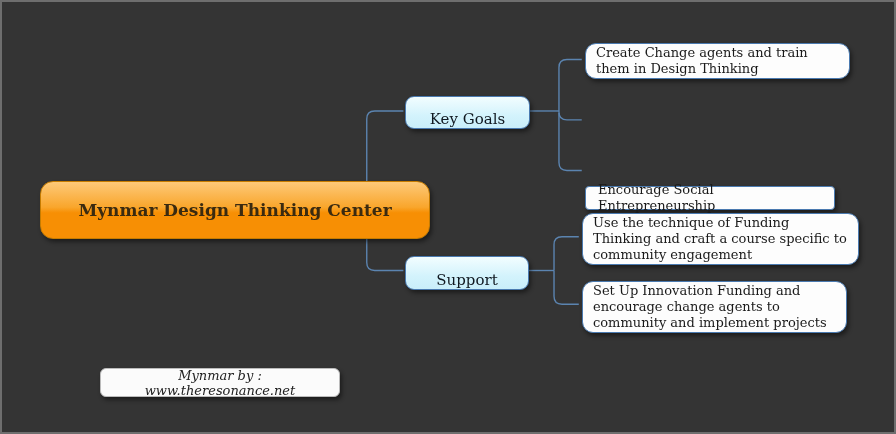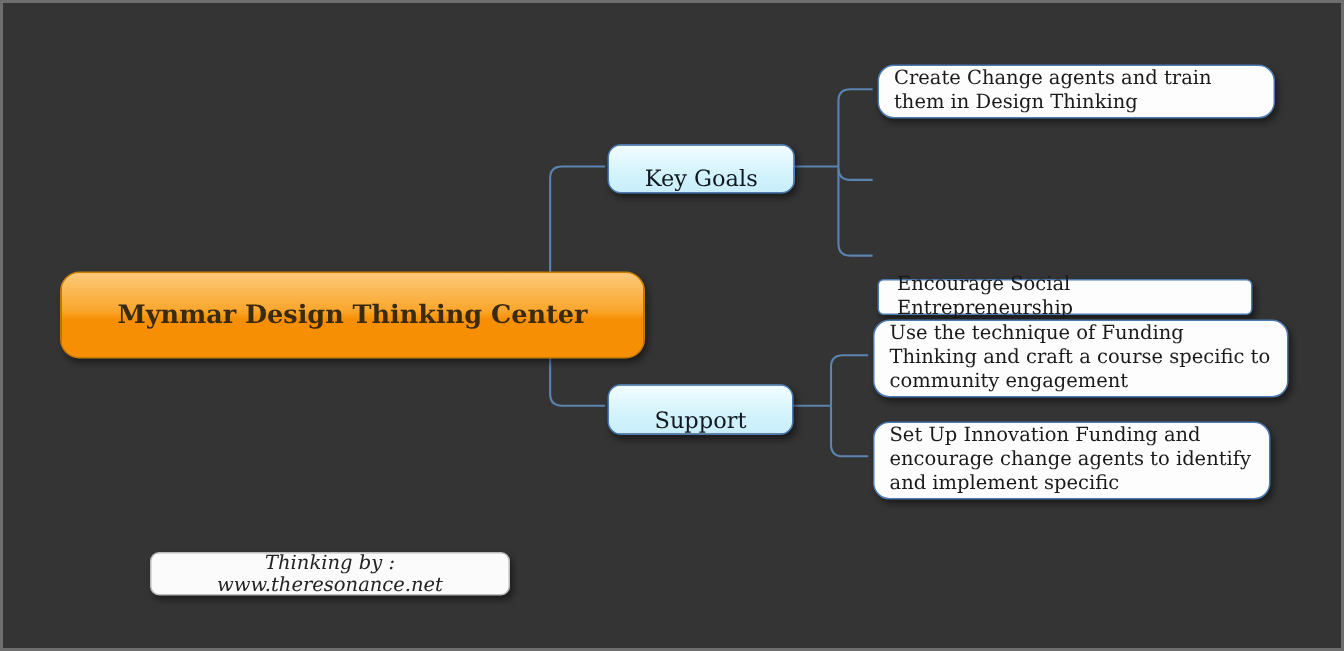--- a/index.html
+++ b/index.html
@@ -130,20 +130,20 @@
 
   <div class="node leaf-node leaf-kg3">
     <span class="node-label">Encourage Social Entrepreneurship</span>
   </div>
 
   <div class="node leaf-node leaf-ap1">
     <span class="node-label">Use the technique of Funding Thinking and craft a course specific to community engagement</span>
   </div>
 
   <div class="node leaf-node leaf-ap2">
-    <span class="node-label">Set Up Innovation Funding and encourage change agents to identify and implement specific</span>
+    <span class="node-label">Set Up Innovation Funding and encourage change agents to community and implement projects</span>
   </div>
 
   <div class="node credit-node">
-    <span class="node-label">Thinking by : www.theresonance.net</span>
+    <span class="node-label">Mynmar by : www.theresonance.net</span>
   </div>
 
 </div>
 
 </body></html>

